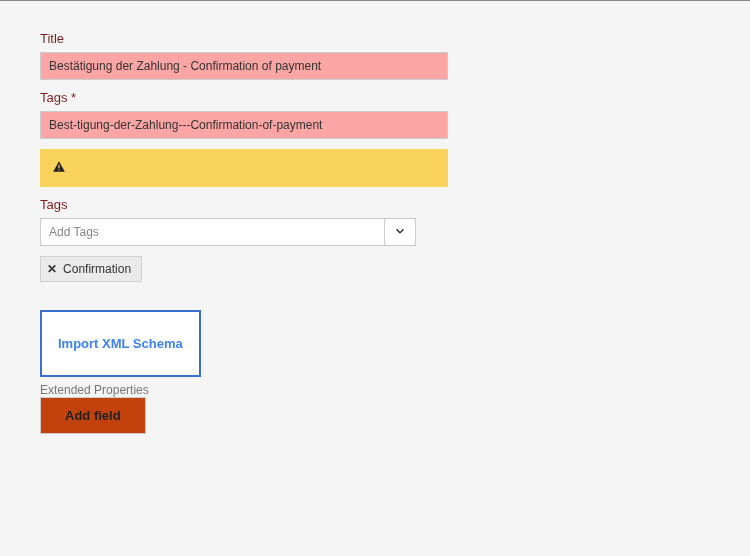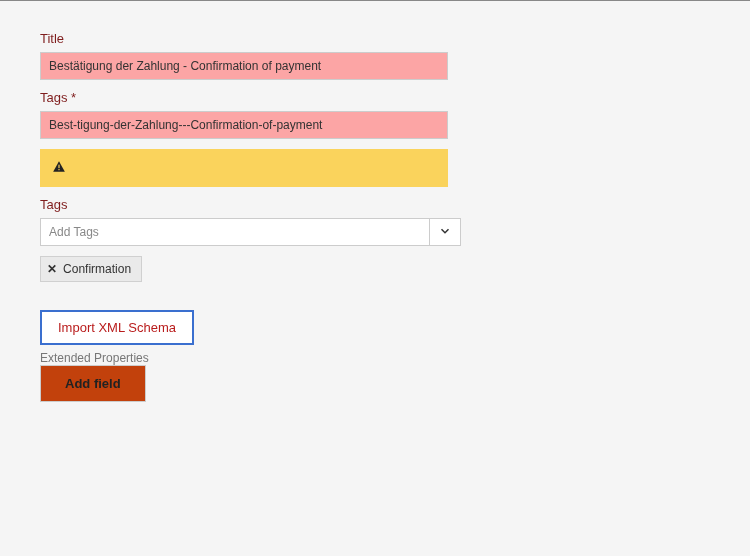--- a/index.html
+++ b/index.html
@@ -60,21 +60,21 @@
       background: #fff;
       padding: 8px;
       font-size: 12px;
       color: #333;
       resize: vertical;
       font-family: inherit;
       outline: none;
     }
     .tags-row {
       display: flex;
-      width: 421px;
+      width: 376px;
       align-items: flex-end;
     }
     .tags-input {
       flex: 1;
       height: 28px;
       border: 1px solid #ccc;
       border-right: none;
       background: #fff;
       padding: 0 8px;
       font-size: 12px;
@@ -107,24 +107,24 @@
       margin-right: 6px;
       cursor: pointer;
       font-weight: bold;
       color: #333;
     }
     .import-btn {
       display: inline-block;
       margin-top: 18px;
       border: 2px solid #3a6fcf;
       background: #fff;
-      color: #b91c1c;
-      font-weight: 400;
+      color: #3b82f6;
+      font-weight: 700;
       font-size: 13px;
-      padding: 8px 16px;
+      padding: 24px 16px;
       cursor: pointer;
     }
     .extended-label {
       display: block;
       font-size: 12px;
       color: #777;
       margin-top: 6px;
     }
     .addfield-btn {
       display: inline-block;

